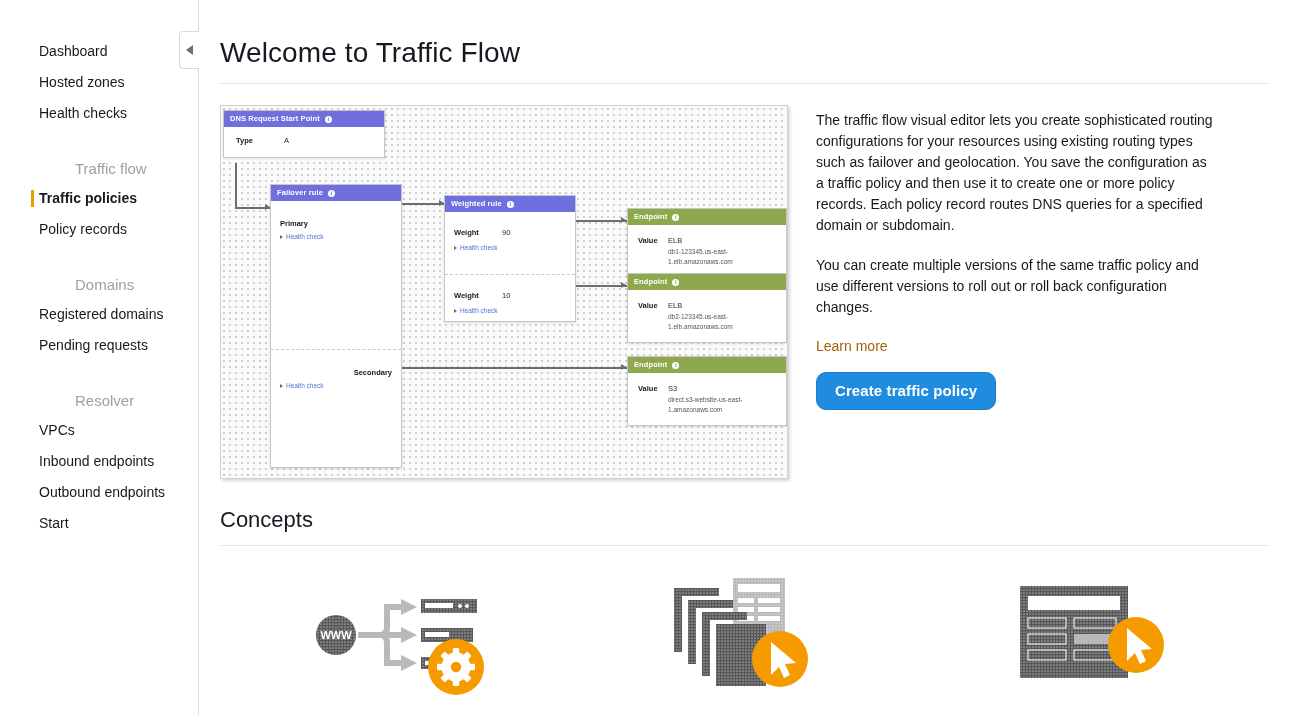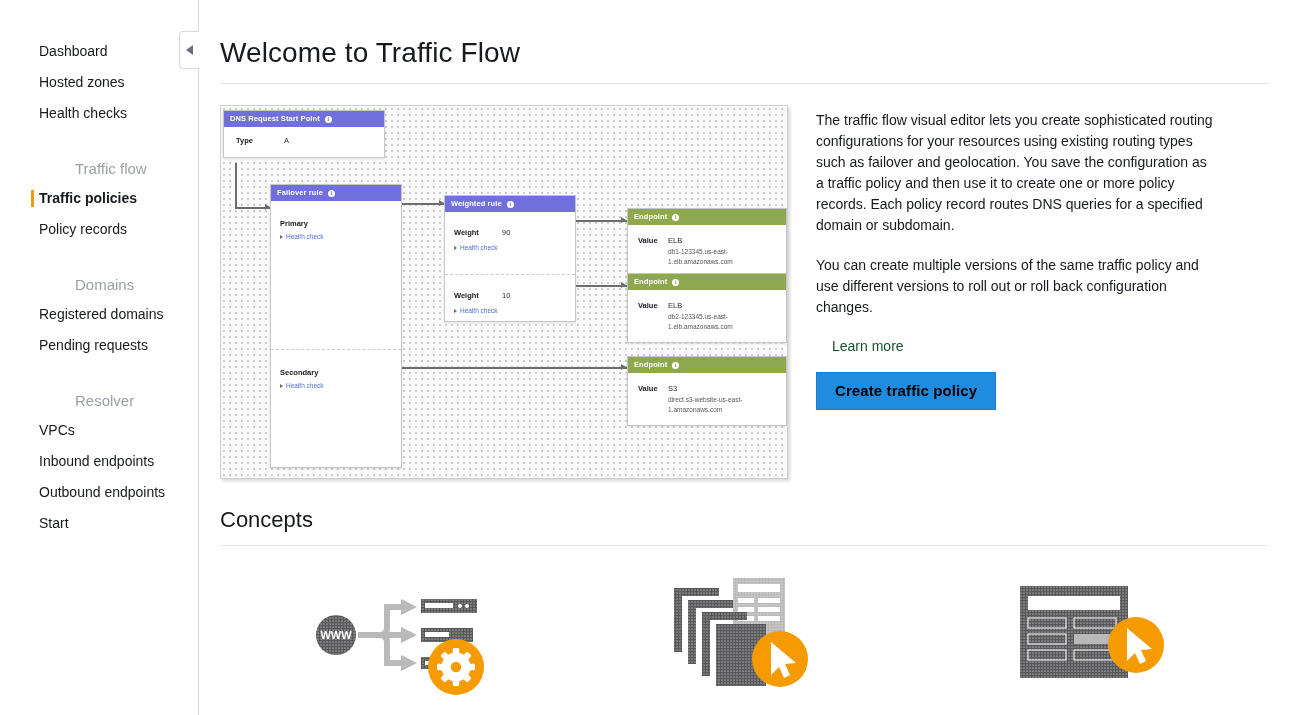--- a/index.html
+++ b/index.html
@@ -188,35 +188,34 @@
   
   .hero-text { padding-top: 5px; width: 400px; }
   .hero-text p {
     margin: 0 0 19px 0;
     font-size: 14px;
     line-height: 21px;
     color: #16191f;
   }
   .learn-link {
     font-size: 14px;
-    color: #14532d;
+    color: #a16207;
     text-decoration: none;
     display: inline-block;
     margin-bottom: 18px;
     cursor: pointer;
-    margin-left: 16px;
   }
   .btn-primary {
     display: inline-block;
     background: #1f8ce0;
-    color: #000000;
+    color: #ffffff;
     font-size: 15px;
     font-weight: bold;
     border: 1px solid #1a7ec7;
-    border-radius: 0;
+    border-radius: 10px;
     padding: 9px 18px 10px 18px;
     cursor: pointer;
     letter-spacing: 0.1px;
   }
 
   
   .concepts-title {
     font-size: 22px;
     color: #16191f;
     font-weight: normal;
@@ -332,21 +331,21 @@
               <span class="dg-i">i</span>
             </div>
             <div class="dg-sub" style="height:148px; padding-top:18px;">
               <div class="dg-kvlabel">Primary</div>
               <div class="dg-hc">
                 <span class="car"></span>
                 <span>Health check</span>
               </div>
             </div>
             <div class="dg-sep"></div>
-            <div class="dg-sub" style="padding-top:18px;">
+            <div class="dg-sub" style="padding-top:18px;text-align:right;">
               <div class="dg-kvlabel">Secondary</div>
               <div class="dg-hc">
                 <span class="car"></span>
                 <span>Health check</span>
               </div>
             </div>
           </div>
 
           <div class="dg-node" style="left:223px; top:89px; width:132px; height:127px;">
             <div class="dg-head purple">

